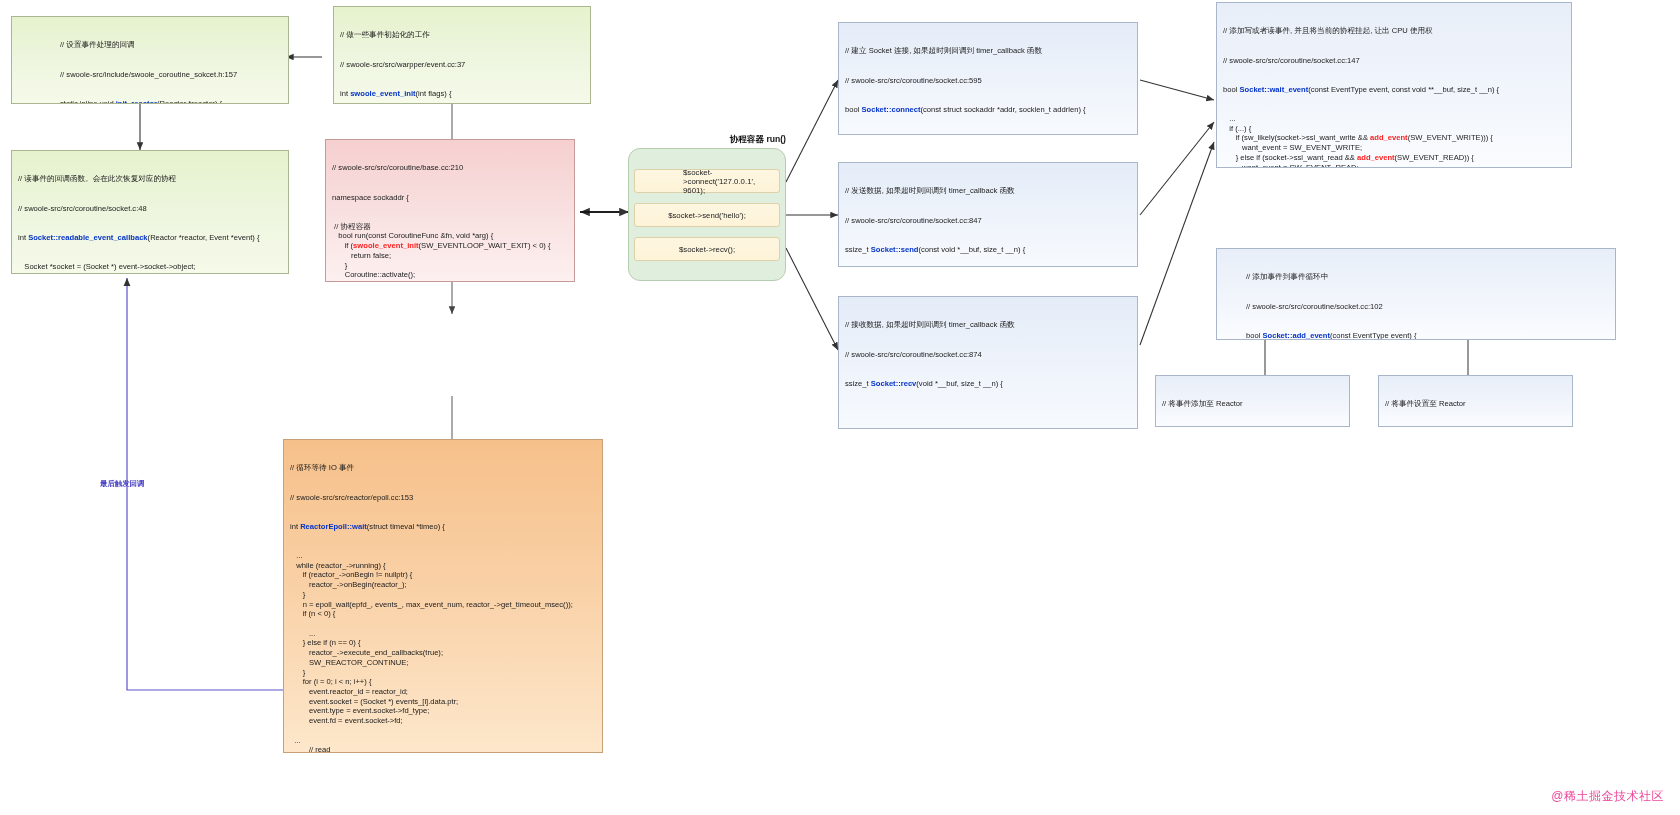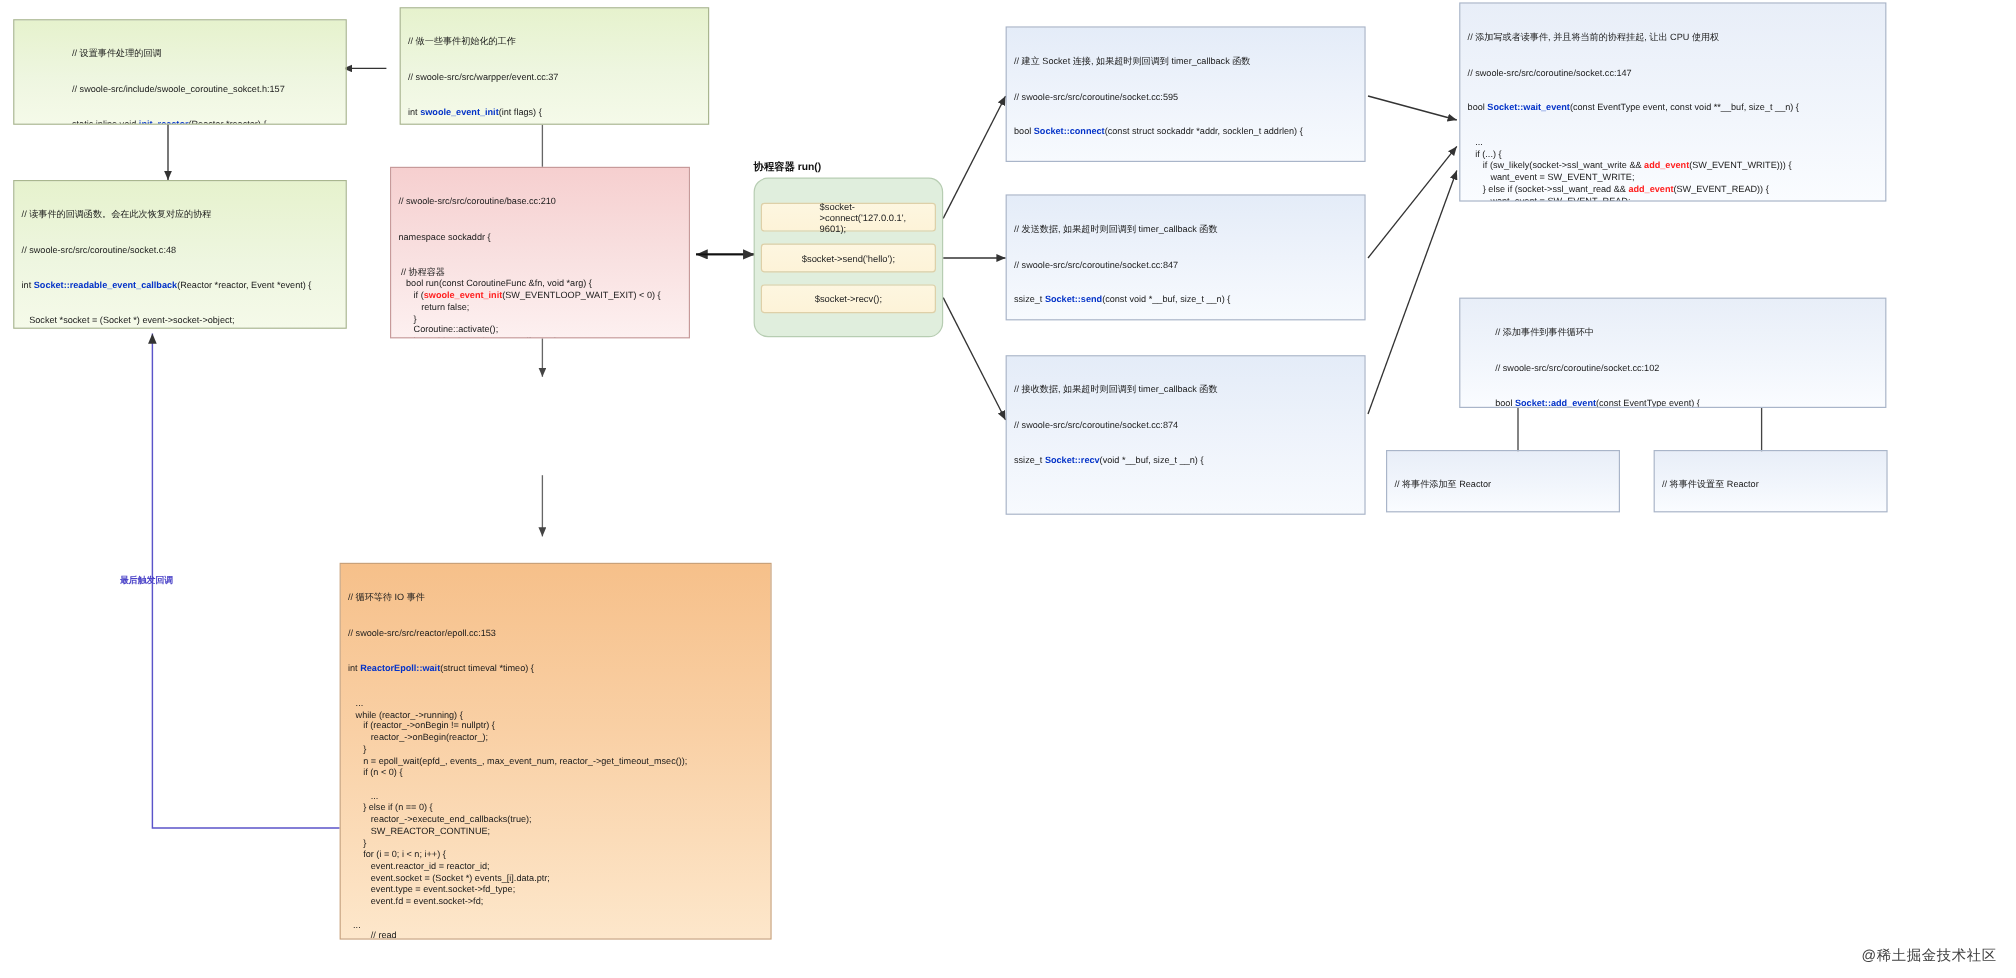--- a/index.html
+++ b/index.html
@@ -18,32 +18,32 @@
   .pink{background:linear-gradient(180deg,#f6cfcf 0%,#f8dede 45%,#fdf0f0 100%);border-color:#c79a9a;}
   .orange{background:linear-gradient(180deg,#f6c08a 0%,#f9d0a5 45%,#fde7cb 100%);border-color:#c9a179;}
   .blue{background:linear-gradient(180deg,#e4ecf8 0%,#eef3fb 50%,#f7fafe 100%);border-color:#a9b5c9;}
   .bluelite{background:linear-gradient(180deg,#e8eef8 0%,#f2f6fc 60%,#fafcff 100%);border-color:#a9b5c9;}
 
   .container{
     position:absolute;box-sizing:border-box;
     background:#e0eedd;border:1px solid #b7cdb2;border-radius:12px;
   }
   .container-title{
-    position:absolute;font-weight:bold;font-size:8.6px;color:#111;text-align:left;
+    position:absolute;font-weight:bold;font-size:8.6px;color:#111;text-align:right;
   }
   .call{
     position:absolute;box-sizing:border-box;
     background:linear-gradient(180deg,#fdf6e0 0%,#fdf3d8 100%);
     border:1px solid #ded0a8;border-radius:3px;
     display:flex;align-items:center;justify-content:center;
     font-size:7.8px;color:#222;
   }
   .note{position:absolute;color:#4a42c8;font-size:7.4px;font-weight:bold;}
   svg.lines{position:absolute;left:0;top:0;width:1680px;height:815px;pointer-events:none;}
-  .wm{position:absolute;right:16px;bottom:10px;color:#404040;font-size:12px;letter-spacing:.5px;}
+  .wm{position:absolute;right:16px;bottom:10px;color:#ec4899;font-size:12px;letter-spacing:.5px;}
 </style>
 </head>
 <body>
 
 <div id="canvas">
 
   <svg class="lines" viewBox="0 0 1680 815">
     <defs>
       <marker id="ar" markerWidth="8" markerHeight="8" refX="7" refY="3" orient="auto">
         <path d="M0,0 L7,3 L0,6 z" fill="#333"></path>
@@ -125,21 +125,21 @@
       Coroutine::activate();
       long cid = Coroutine::create(fn, arg);
       ();
       Coroutine::deactivate();
       return cid &gt; 0;
    }
 }</div>
   </div>
 
 
-  <div class="box orange" style="left:283px;top:469px;width:360px;height:314px;">
+  <div class="box orange" style="left:283px;top:439px;width:320px;height:314px;">
     <div class="code">// 循环等待 IO 事件</div>
     <div class="code">// swoole-src/src/reactor/epoll.cc:153</div>
     <div class="code">int <span class="kw-blue">ReactorEpoll::wait</span>(struct timeval *timeo) {</div>
     <div class="code">   ...
    while (reactor_-&gt;running) {
       if (reactor_-&gt;onBegin != nullptr) {
          reactor_-&gt;onBegin(reactor_);
       }
       n = epoll_wait(epfd_, events_, max_event_num, reactor_-&gt;get_timeout_msec());
       if (n &lt; 0) {
@@ -216,21 +216,21 @@
          want_event = SW_EVENT_READ;
       } else {
          return false;
       }
       added_event = want_event;
    }
    ...
 }</div>
   </div>
 
-  <div class="box bluelite" style="left:1216px;top:248px;width:356px;height:92px;padding-left:29px;">
+  <div class="box bluelite" style="left:1216px;top:248px;width:400px;height:92px;padding-left:29px;">
     <div class="code">// 添加事件到事件循环中</div>
     <div class="code">// swoole-src/src/coroutine/socket.cc:102</div>
     <div class="code">bool <span class="kw-blue">Socket::add_event</span>(const EventType event) {</div>
     
   </div>
 
   <div class="box bluelite" style="left:1155px;top:375px;width:195px;height:52px;">
     <div class="code">// 将事件添加至 Reactor</div>
     
     

